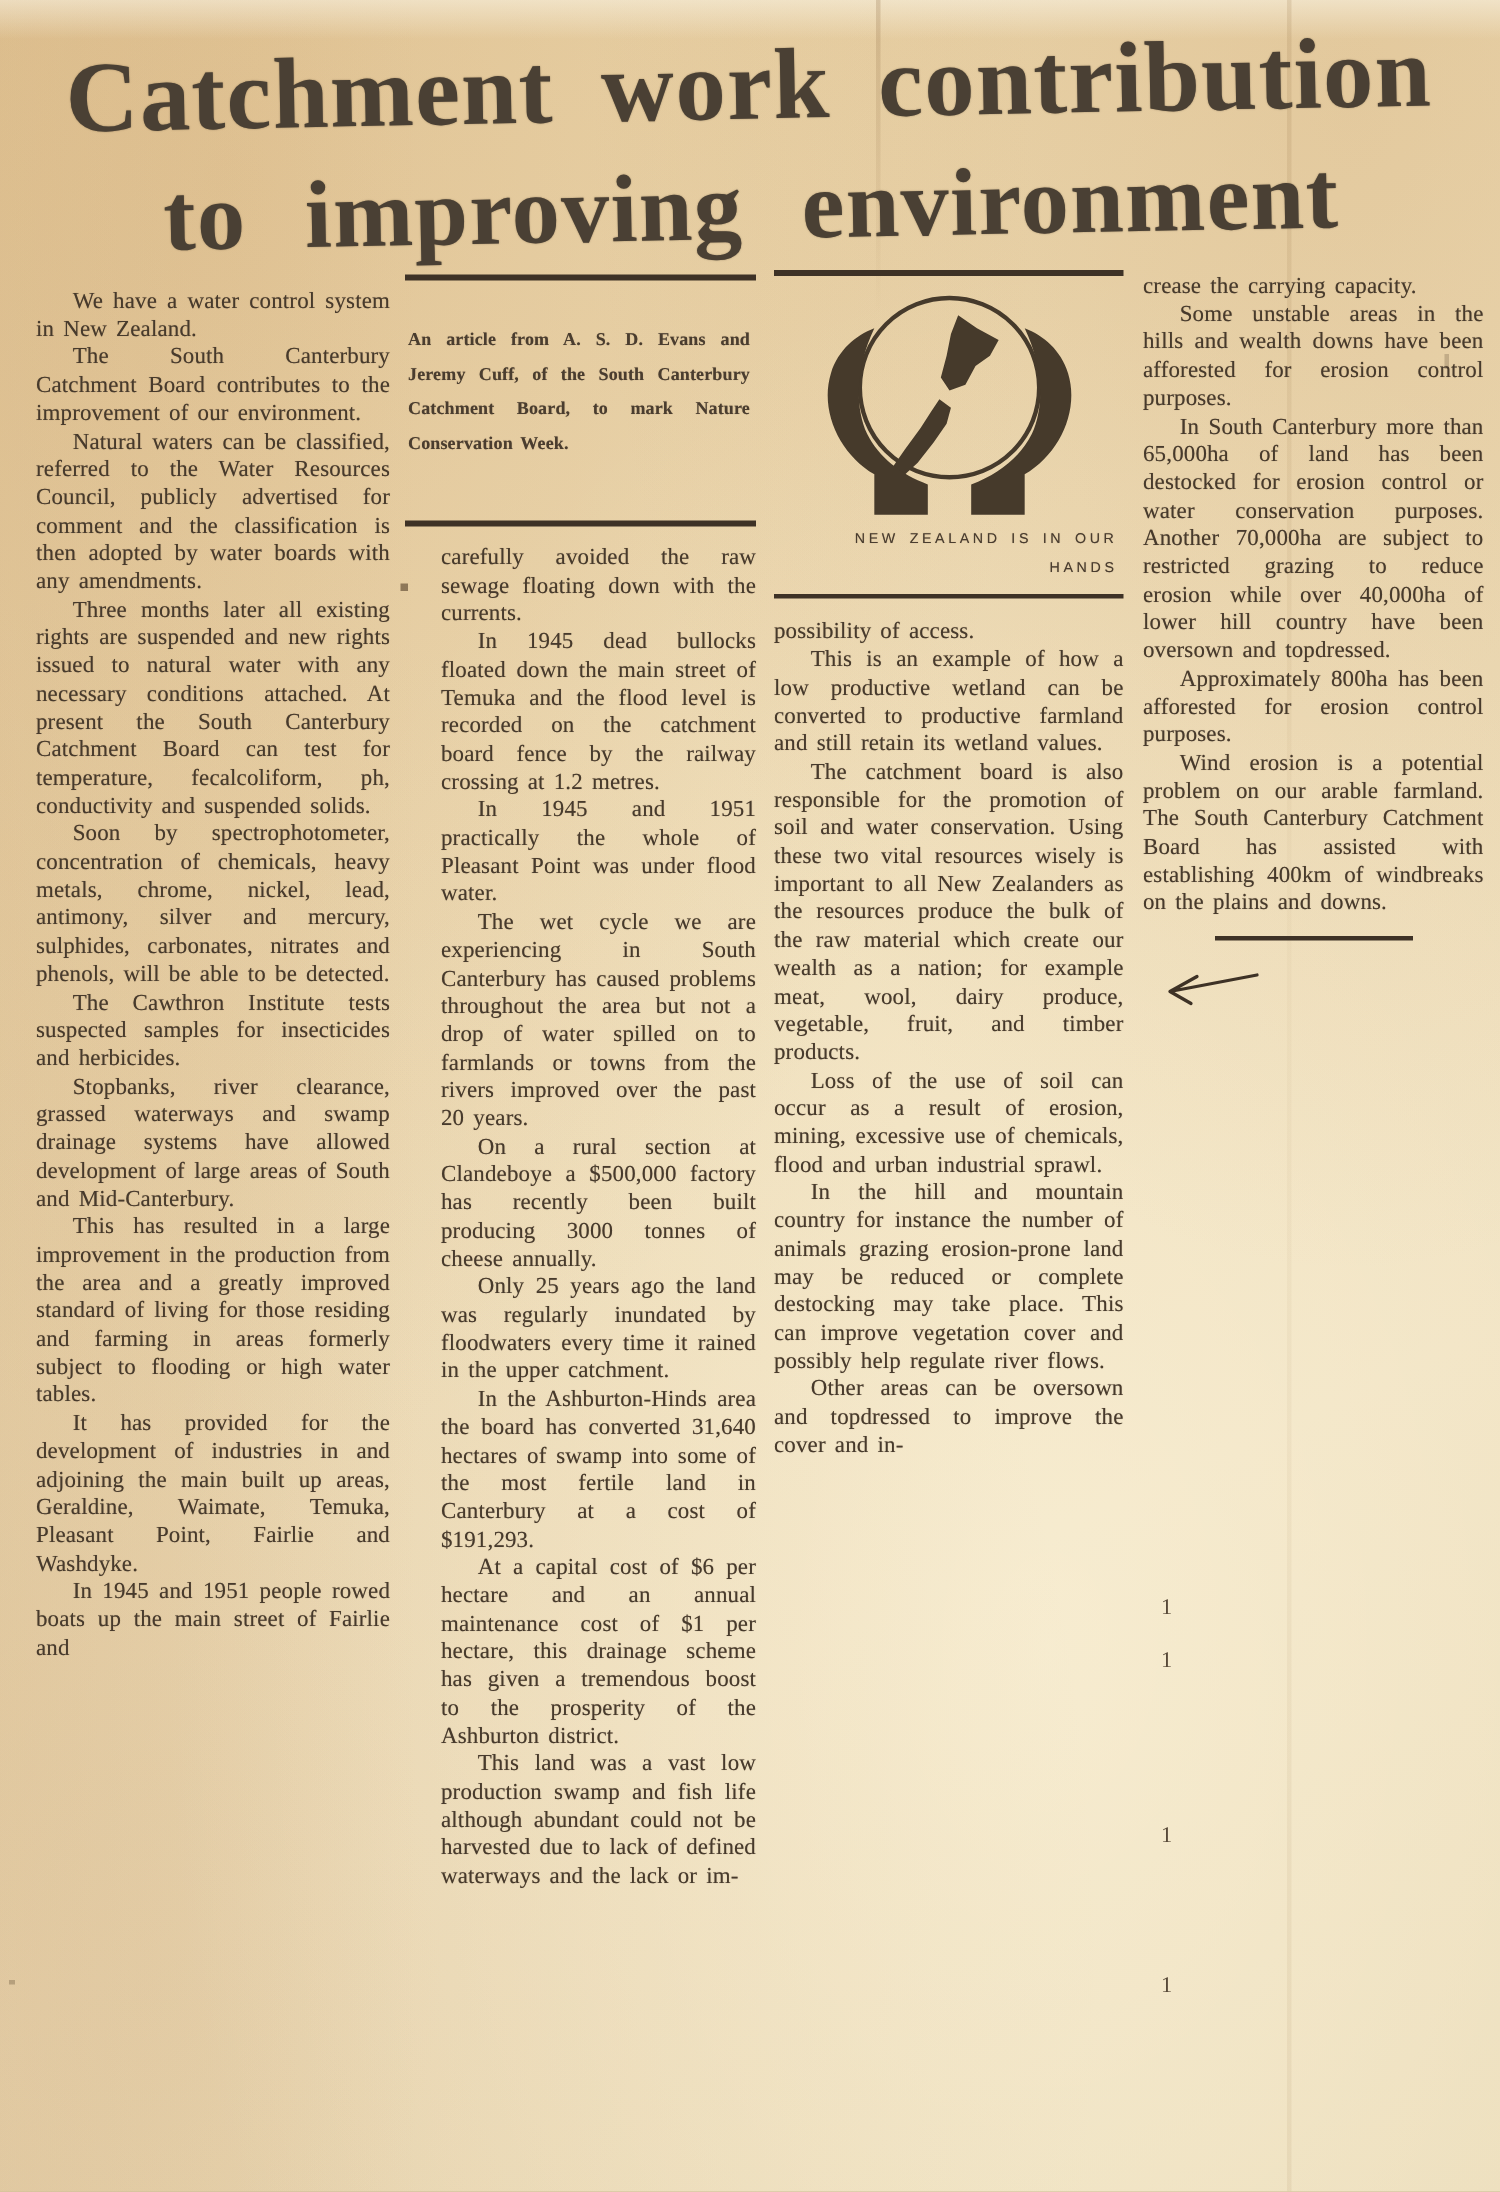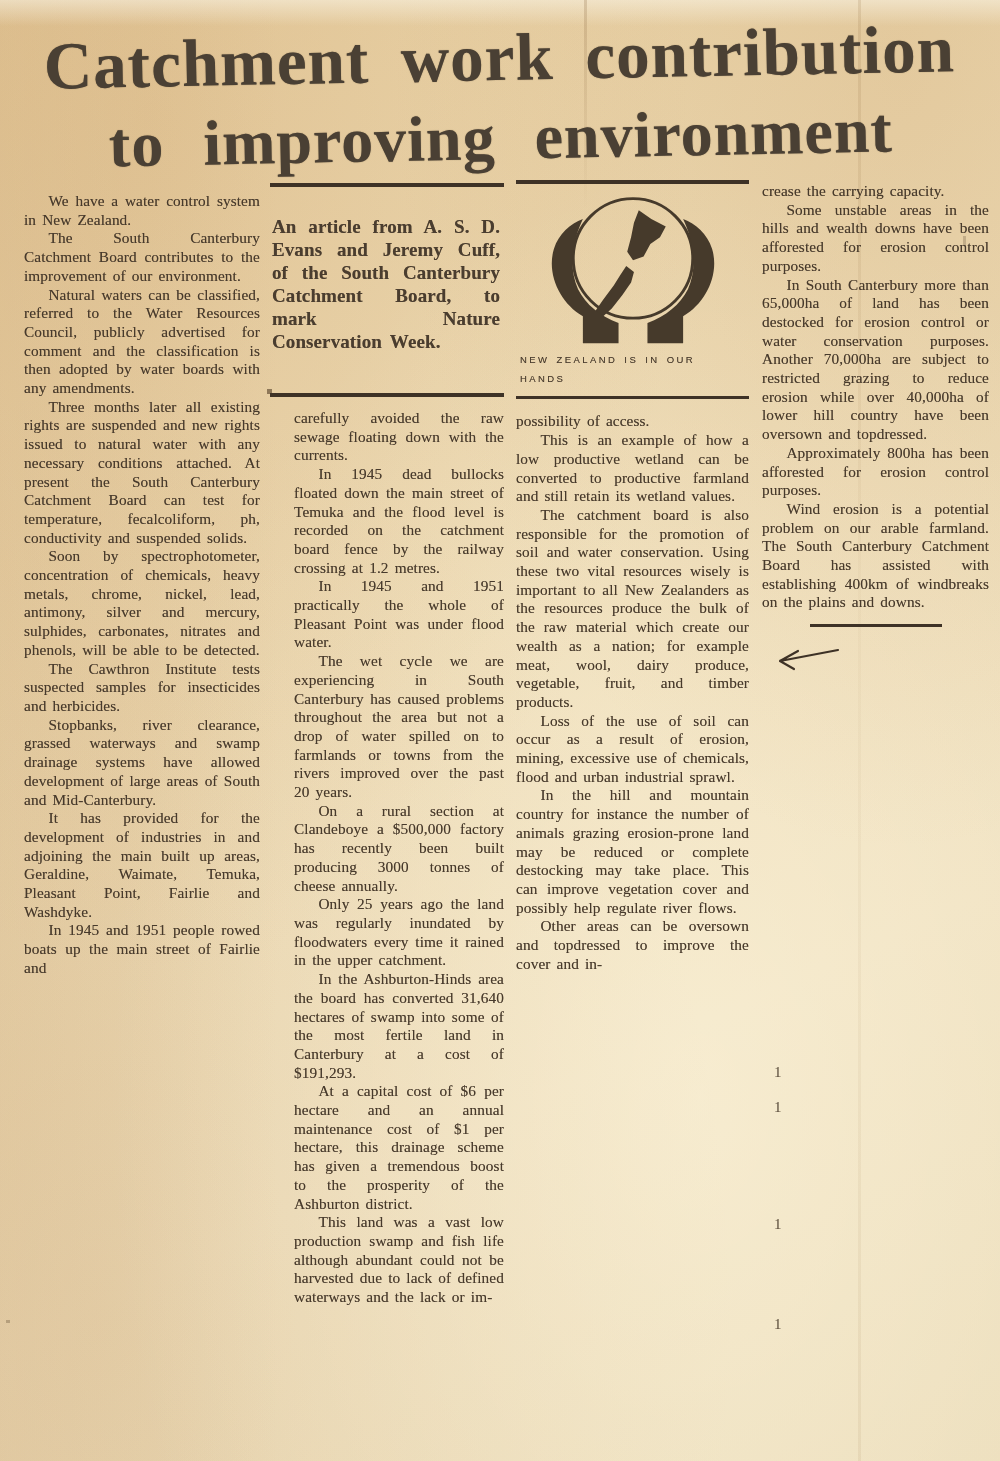--- a/index.html
+++ b/index.html
@@ -45,33 +45,33 @@
   .article-col p{margin:0;text-indent:1.6em;}
   .continued p:first-child{text-indent:0;}
   .col-1{left:24px;top:192px;width:236px;}
   .col-2{left:270px;top:183px;width:234px;}
   .col-3{left:516px;top:180px;width:233px;}
   .col-4{left:762px;top:182px;width:227px;}
 
   .byline-box{
     border-top:4px solid var(--rule);border-bottom:4px solid var(--rule);
     padding:28px 4px 40px 2px;margin-bottom:12px;
-    font-size:19px;font-weight:bold;line-height:23px;word-spacing:.18em;
+    font-size:12px;font-weight:bold;line-height:23px;word-spacing:.18em;
     text-align:justify;color:#4a3d2f;
   }
   .byline-box p{margin:0;text-indent:1.8em;}
 
   .logo-box{
     border-top:4px solid var(--rule);border-bottom:3px solid var(--rule);
     padding:5px 4px 8px;margin-bottom:13px;text-align:center;
   }
   .logo-box svg{display:block;margin:0 auto;}
   .logo-caption{
     font-family:"Liberation Sans","DejaVu Sans",sans-serif;
-    font-size:9.5px;letter-spacing:2.4px;color:#4a3d2f;margin-top:2px;text-align:left;
+    font-size:9.5px;letter-spacing:2.4px;color:#4a3d2f;margin-top:2px;text-align:right;
   }
 
   .end-rule{width:132px;height:3px;background:var(--rule);margin:12px auto 0;}
   .end-arrow{margin:16px 0 0 8px;display:block;}
 
   .margin-marks span{
     position:absolute;left:774px;font-size:15px;color:rgba(70,55,40,.9);
   }
   .margin-marks span:nth-child(1){top:1064px;}
   .margin-marks span:nth-child(2){top:1099px;}
@@ -102,20 +102,21 @@
   </div>
 
   <div class="article-col col-1">
       <p>We have a water control system in New Zealand.</p>
       <p>The South Canterbury Catchment Board contributes to the improvement of our environment.</p>
       <p>Natural waters can be classified, referred to the Water Resources Council, publicly advertised for comment and the classification is then adopted by water boards with any amendments.</p>
       <p>Three months later all existing rights are suspended and new rights issued to natural water with any necessary conditions attached. At present the South Canterbury Catchment Board can test for temperature, fecalcoliform, ph, conductivity and suspended solids.</p>
       <p>Soon by spectrophotometer, concentration of chemicals, heavy metals, chrome, nickel, lead, antimony, silver and mercury, sulphides, carbonates, nitrates and phenols, will be able to be detected.</p>
       <p>The Cawthron Institute tests suspected samples for insecticides and herbicides.</p>
       <p>Stopbanks, river clearance, grassed waterways and swamp drainage systems have allowed development of large areas of South and Mid-Canterbury.</p>
+      <p>This has resulted in a large improvement in the production from the area and a greatly improved standard of living for those residing and farming in areas formerly subject to flooding or high water tables.</p>
       <p>It has provided for the development of industries in and adjoining the main built up areas, Geraldine, Waimate, Temuka, Pleasant Point, Fairlie and Washdyke.</p>
       <p>In 1945 and 1951 people rowed boats up the main street of Fairlie and</p>
     </div>
 
   <div class="article-col col-2 continued">
     <div class="byline-box">
       <p>An article from A. S. D. Evans and Jeremy Cuff, of the South Canterbury Catchment Board, to mark Nature Conservation Week.</p>
     </div>
     <div class="continued article-col-inner" style="position:static;margin-left:24px;">
         <p>carefully avoided the raw sewage floating down with the currents.</p>

